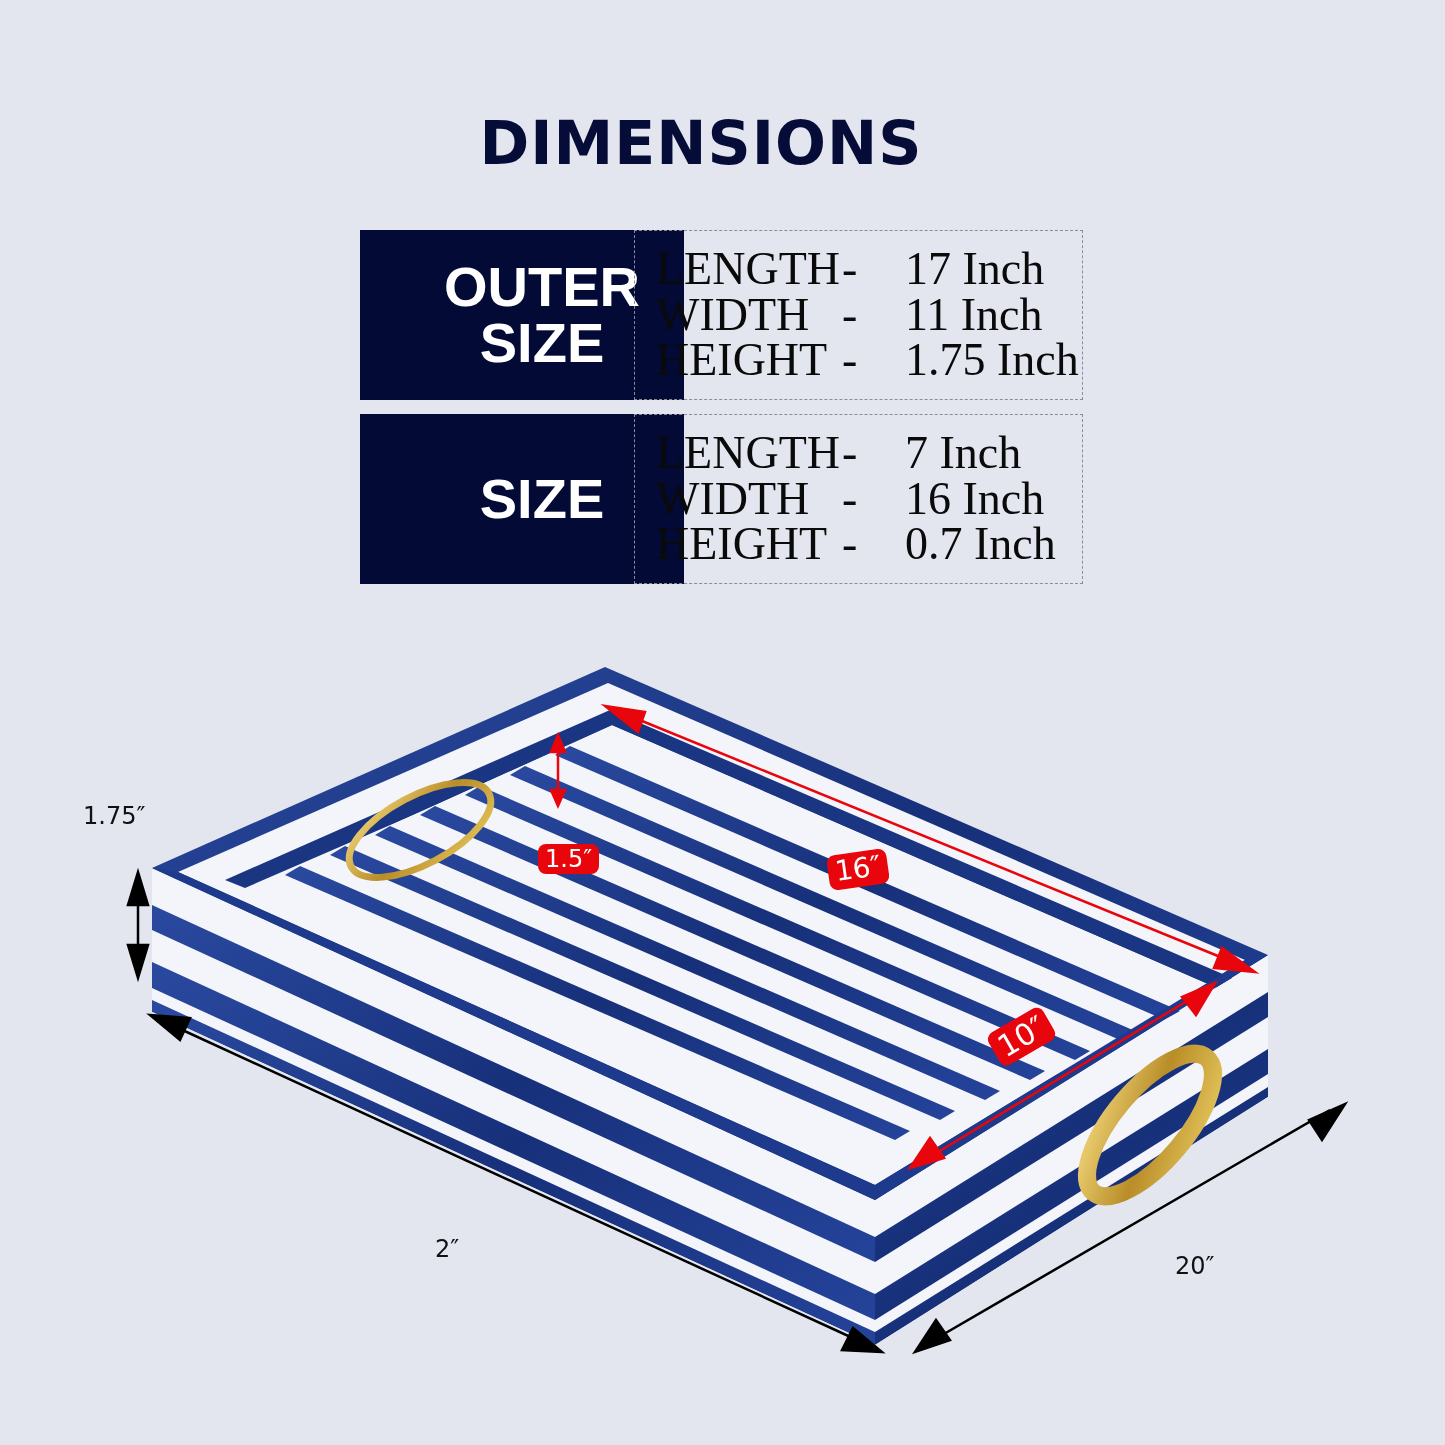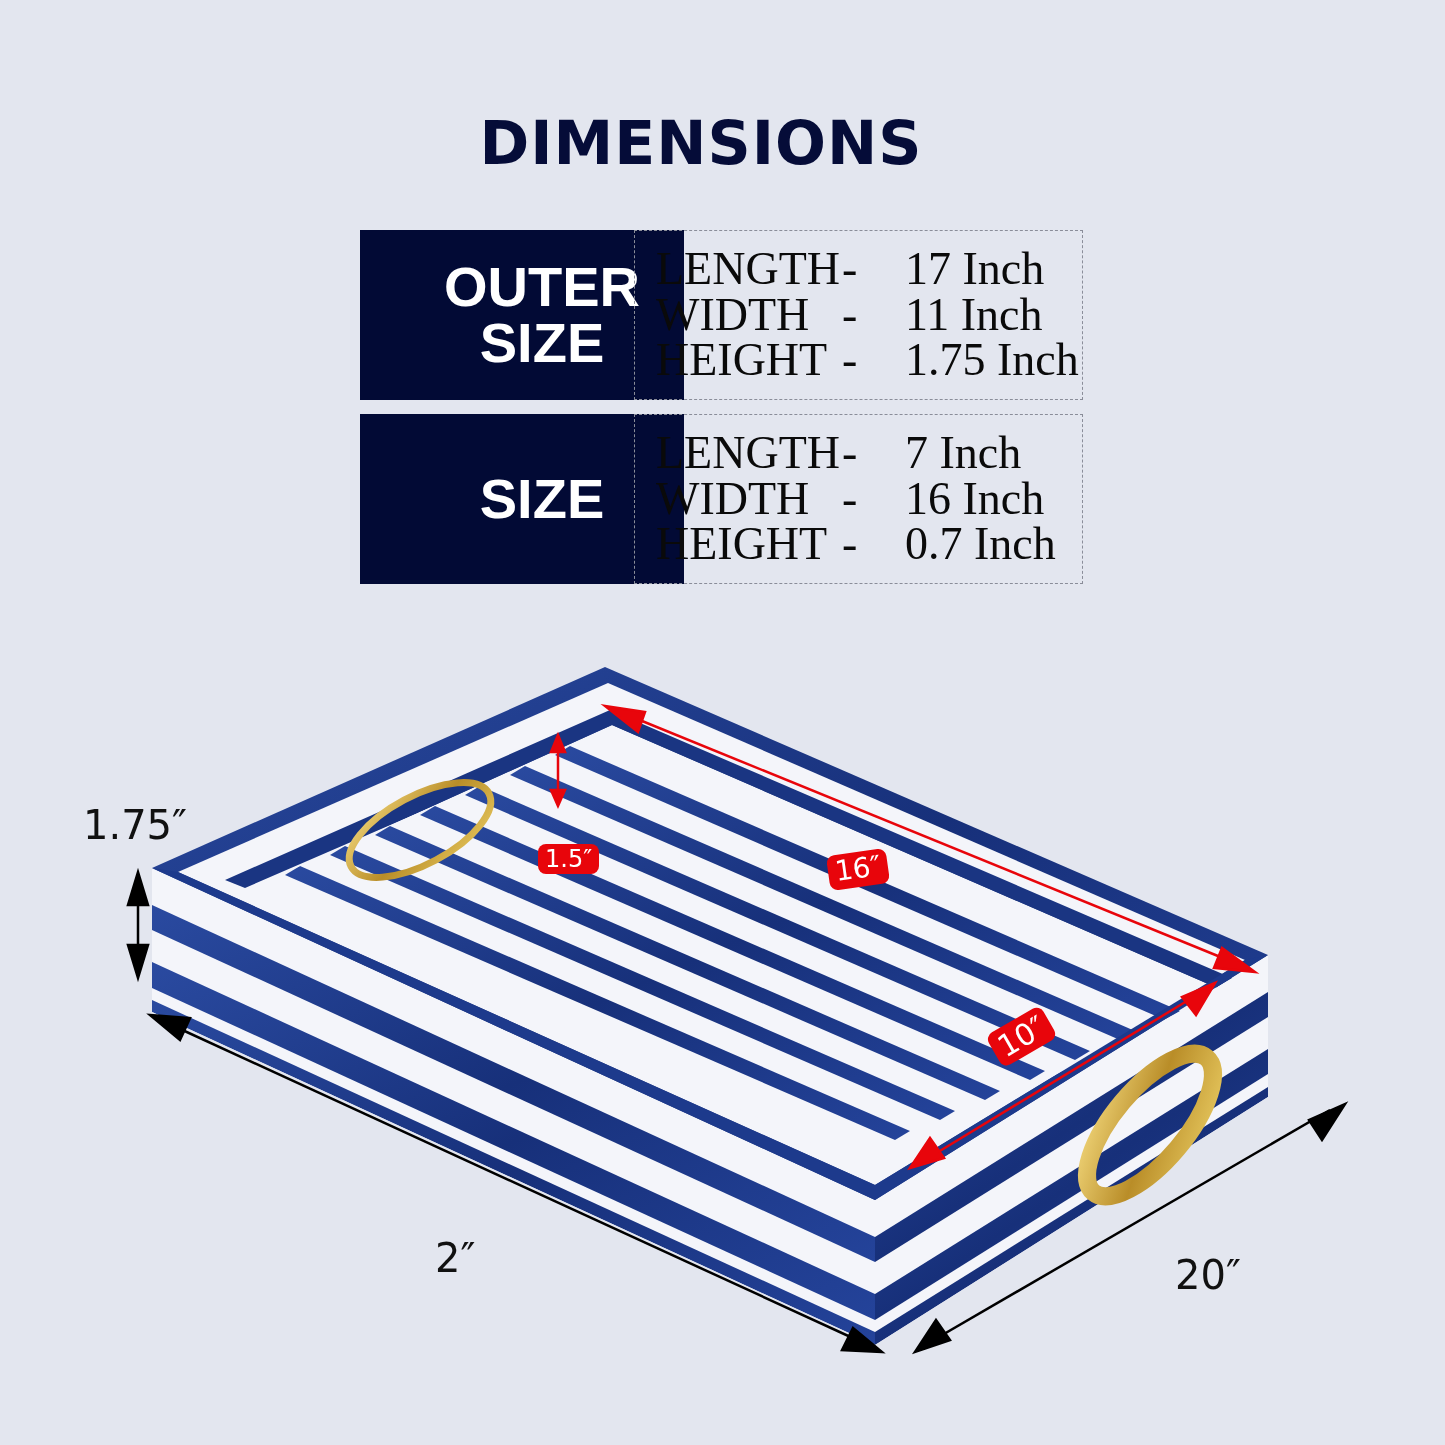--- a/index.html
+++ b/index.html
@@ -31,21 +31,21 @@
   .spec {
     position: absolute; left: 21px; height: 46px; width: 430px;
     font-size: 46px; line-height: 46px; font-family: Liberation Serif, serif;
   }
   .spec .k { position: absolute; left: 0; }
   .spec .d { position: absolute; left: 186px; }
   .spec .v { position: absolute; left: 249px; white-space: nowrap; }
   .tray-wrap { position: absolute; left: 0; top: 0; width: 1445px; height: 1445px; }
   .dim-label {
     position: absolute; font-family: "DejaVu Sans", sans-serif;
-    font-size: 40px; color: #111; white-space: nowrap;
+    font-size: 24px; color: #111; white-space: nowrap;
   }
   .red-tag {
     position: absolute; background: #e8050b; color: #fff;
     font-family: "DejaVu Sans", sans-serif; border-radius: 8px;
     padding: 2px 7px; white-space: nowrap; line-height: 1.1;
   }
 </style>
 </head>
 <body>
 

